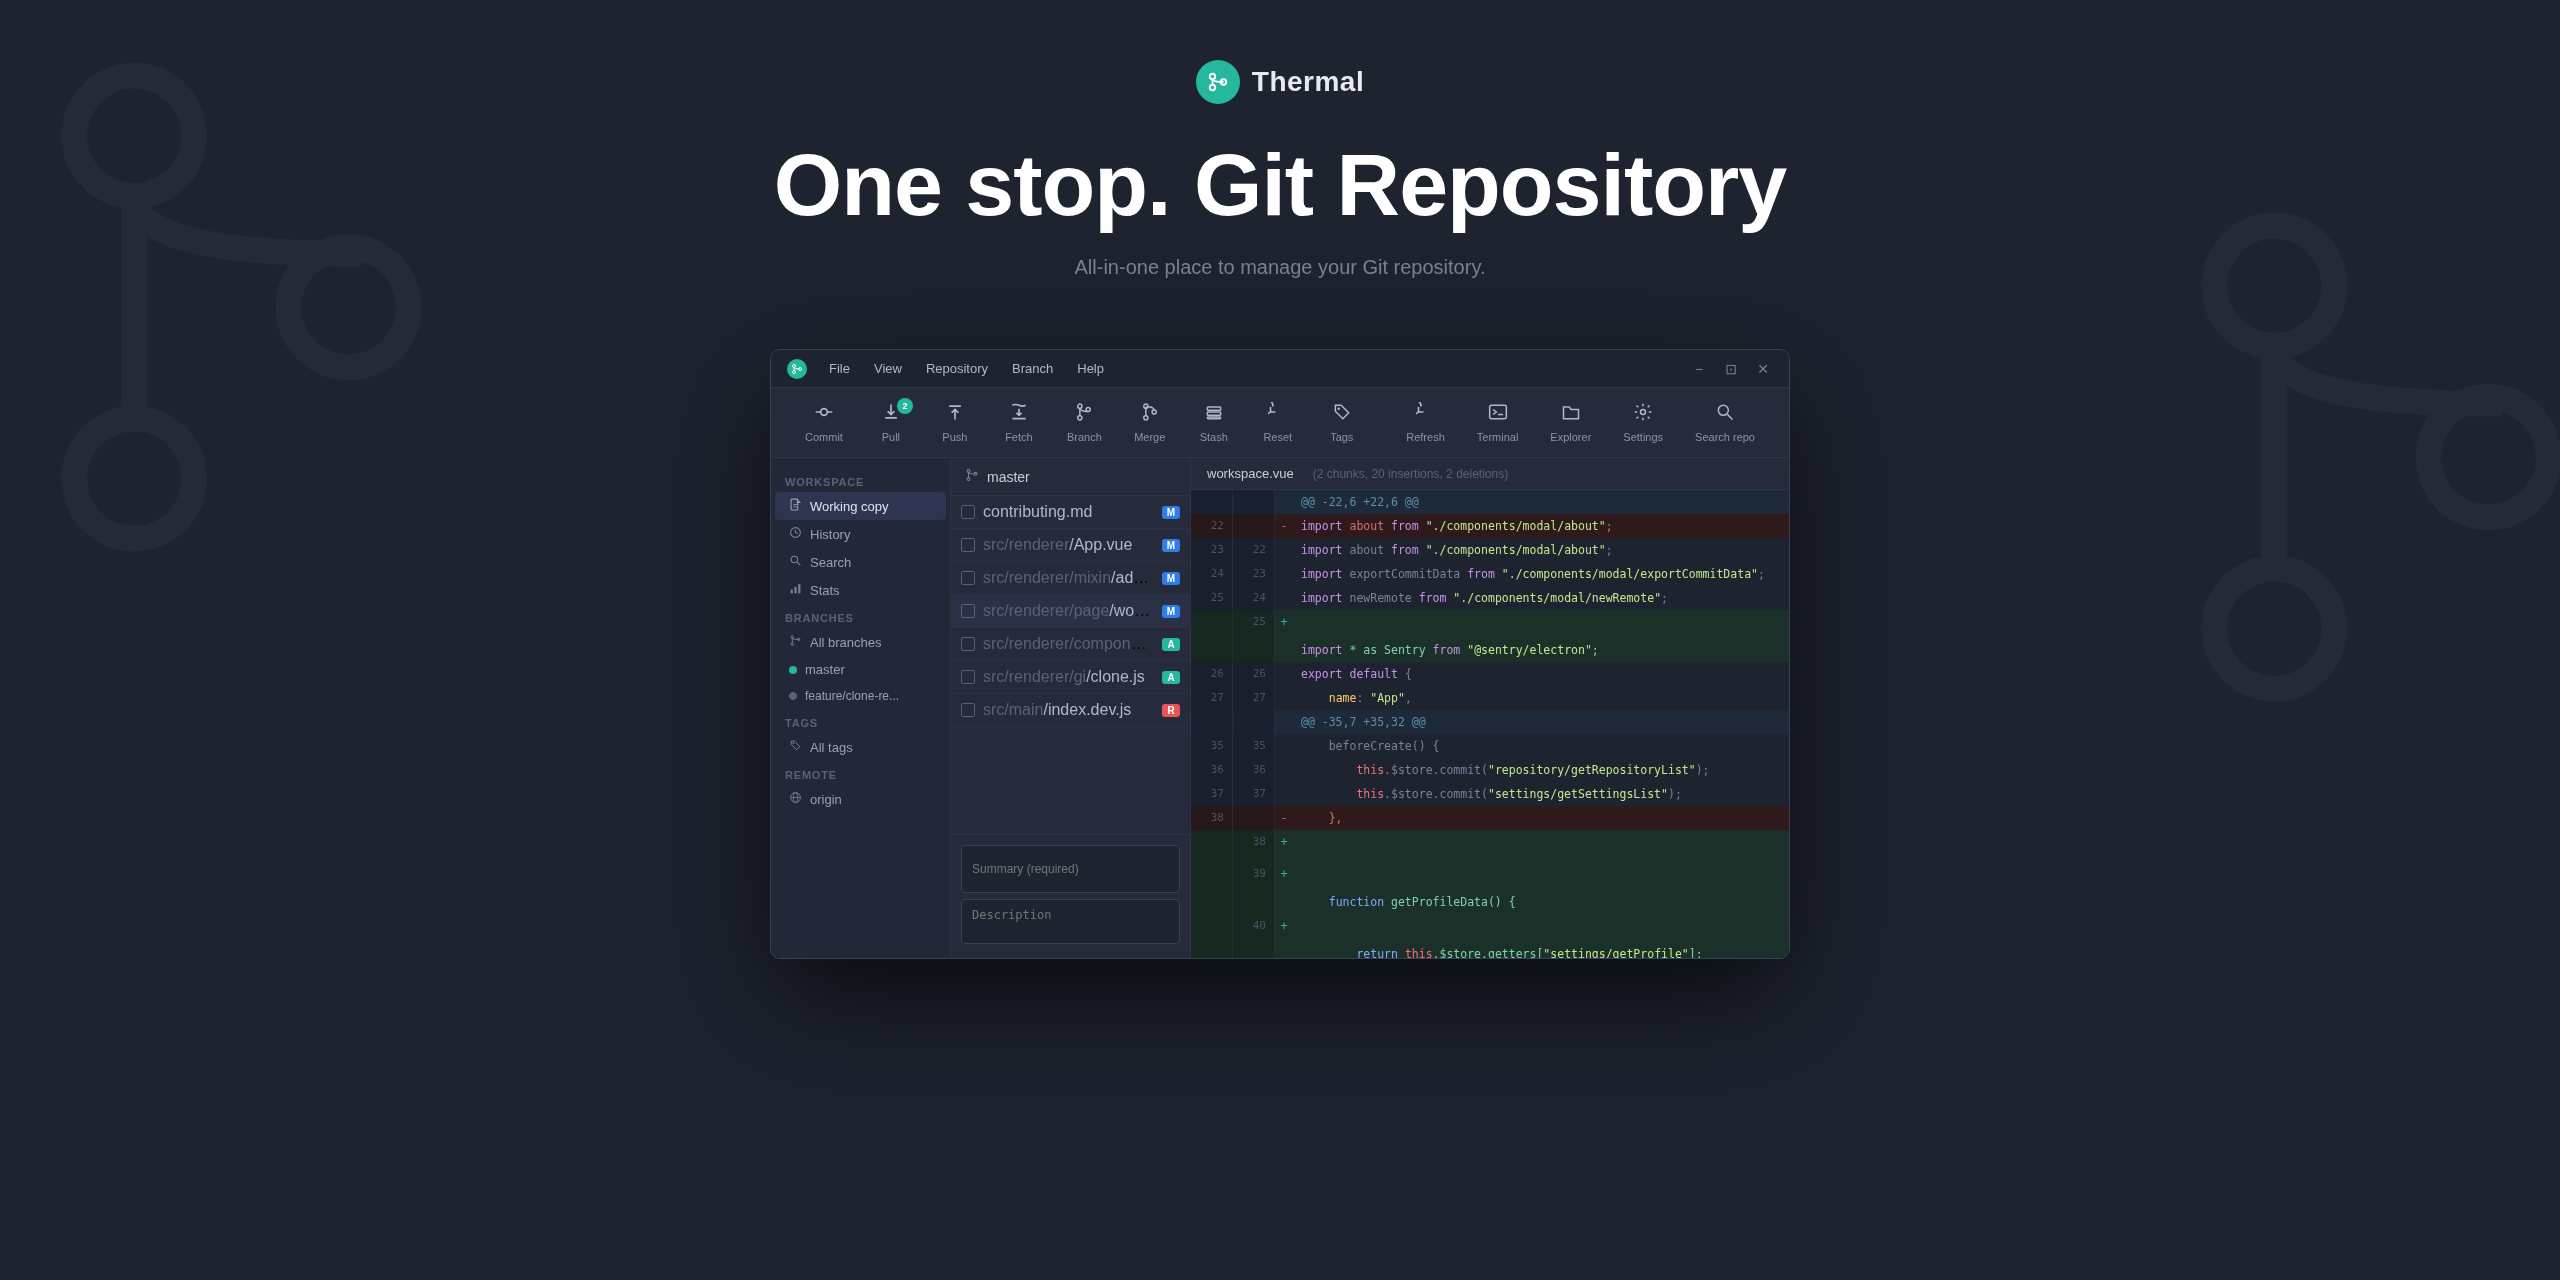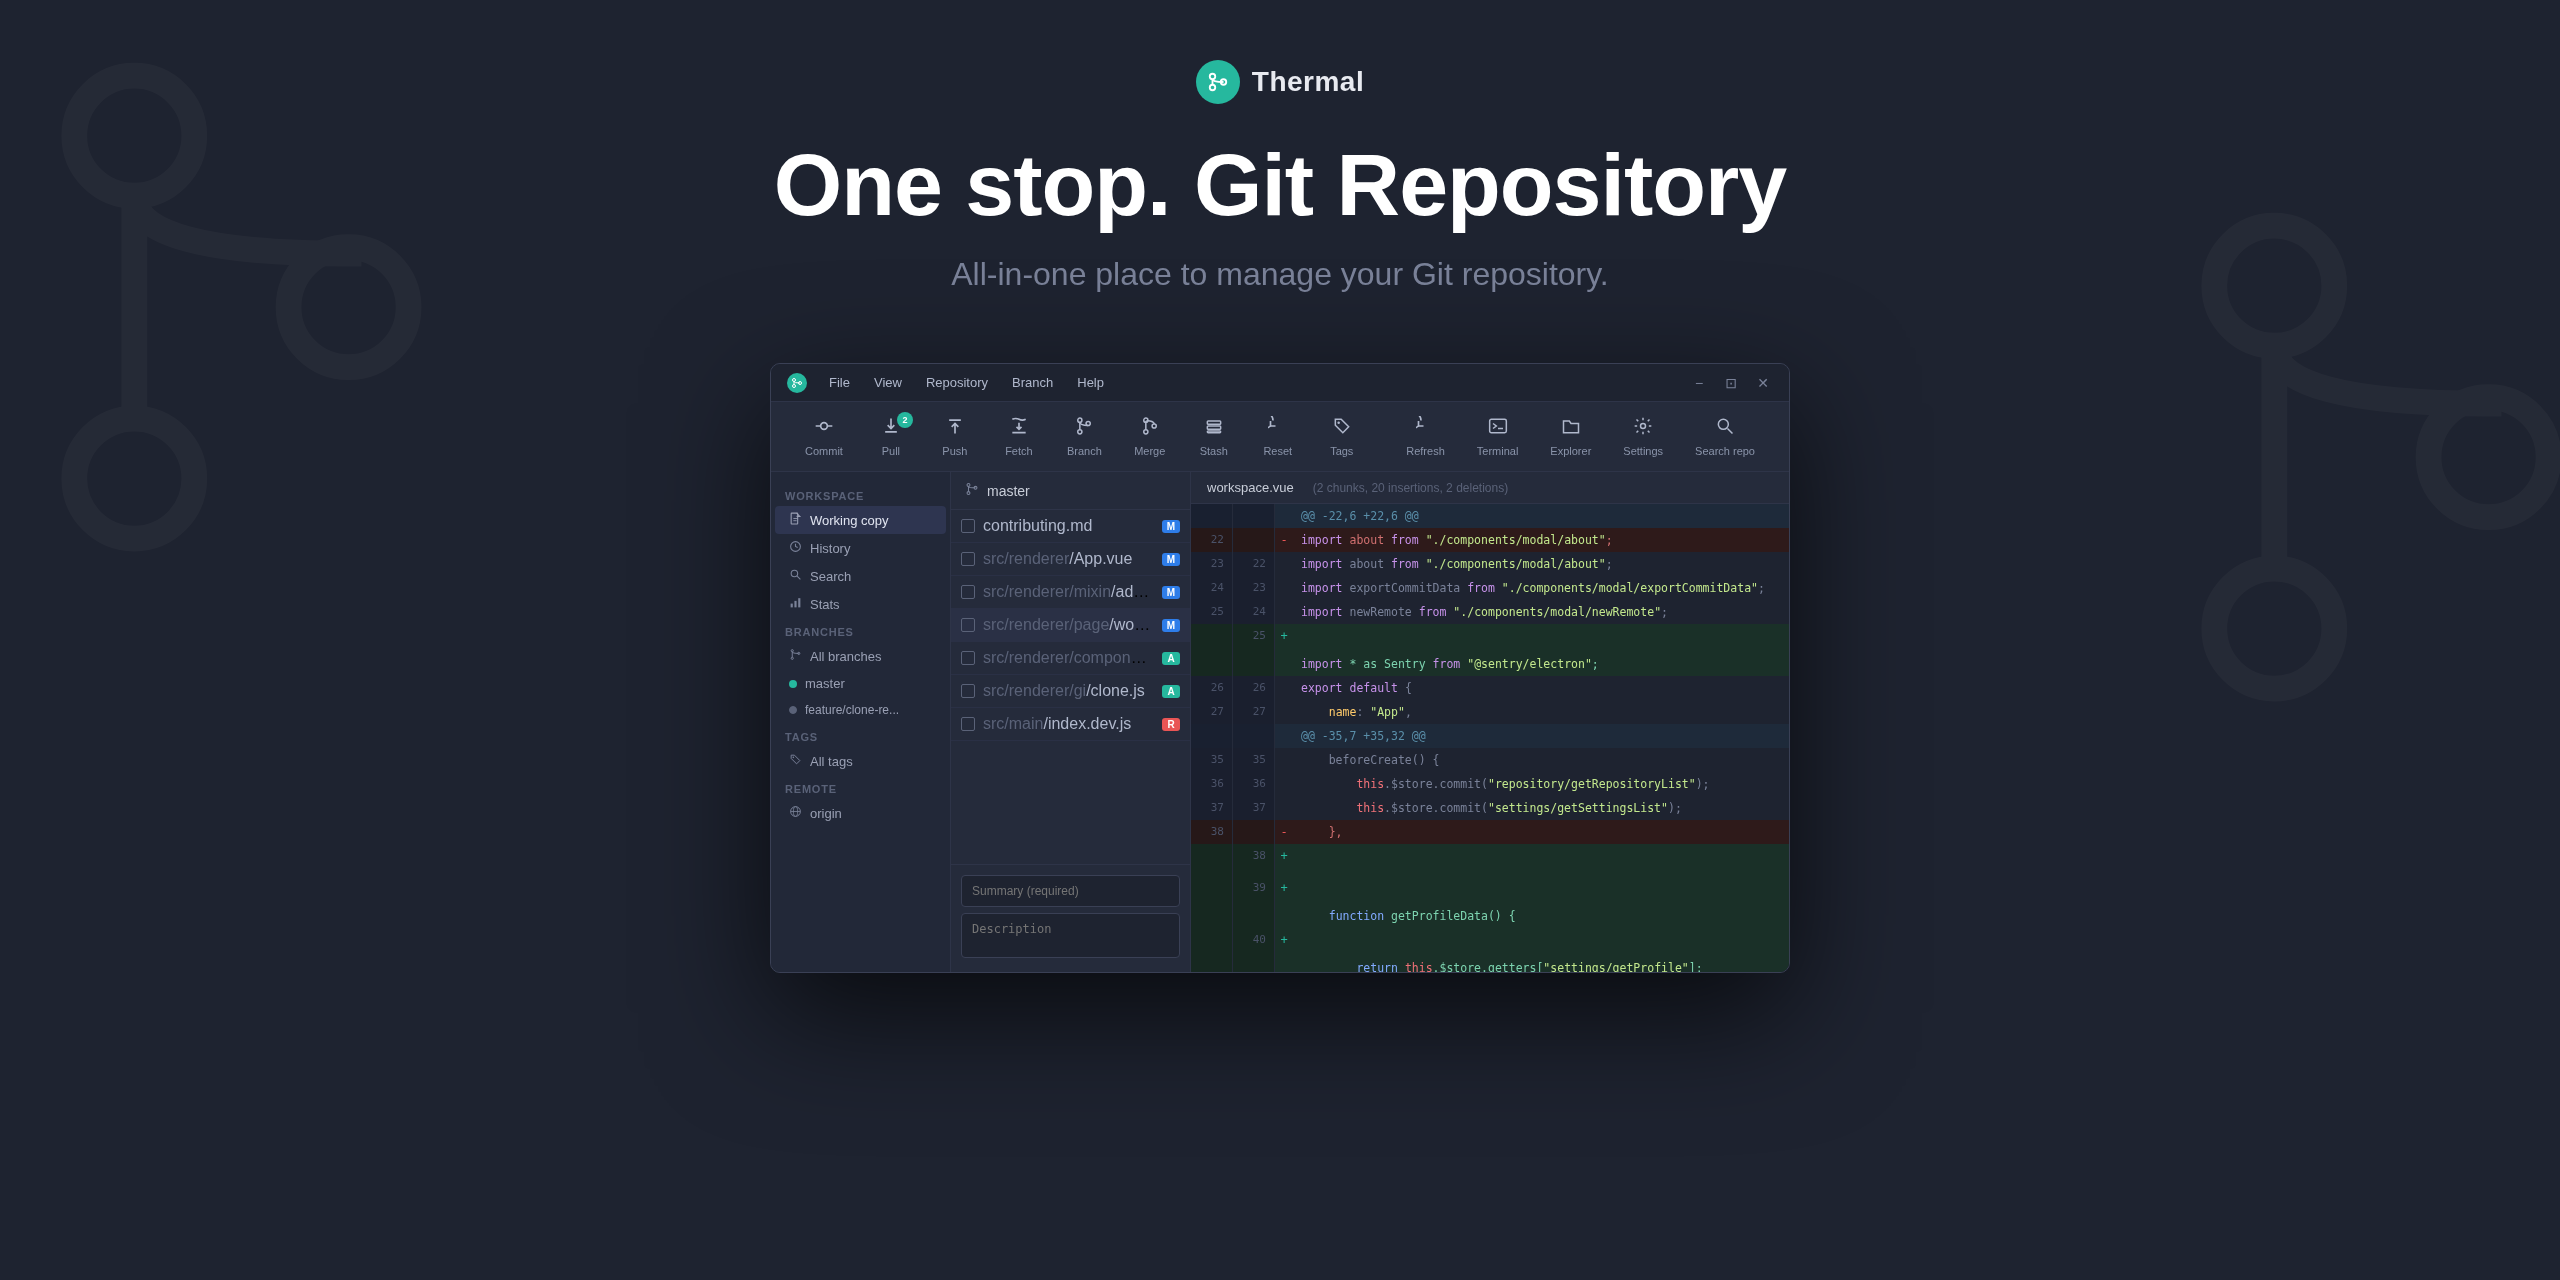--- a/index.html
+++ b/index.html
@@ -80,21 +80,21 @@
       color: #ffffff;
       font-size: 88px;
       font-weight: 700;
       letter-spacing: -1px;
       margin-bottom: 20px;
       text-align: center;
     }
 
     .hero-subtitle {
       color: #7a8299;
-      font-size: 32px;
+      font-size: 20px;
       font-weight: 400;
       margin-bottom: 70px;
       text-align: center;
     }
 
     
     .app-window {
       position: relative;
       z-index: 2;
       width: 1020px;
@@ -341,21 +341,21 @@
       padding: 10px;
     }
 
     .commit-input {
       width: 100%;
       background: #1e2330;
       border: 1px solid #3a4055;
       border-radius: 4px;
       color: #8a94aa;
       font-size: 12px;
-      padding: 8px 10px;
+      padding: 16px 10px;
       margin-bottom: 6px;
       outline: none;
     }
 
     .commit-desc {
       width: 100%;
       background: #1e2330;
       border: 1px solid #3a4055;
       border-radius: 4px;
       color: #8a94aa;

